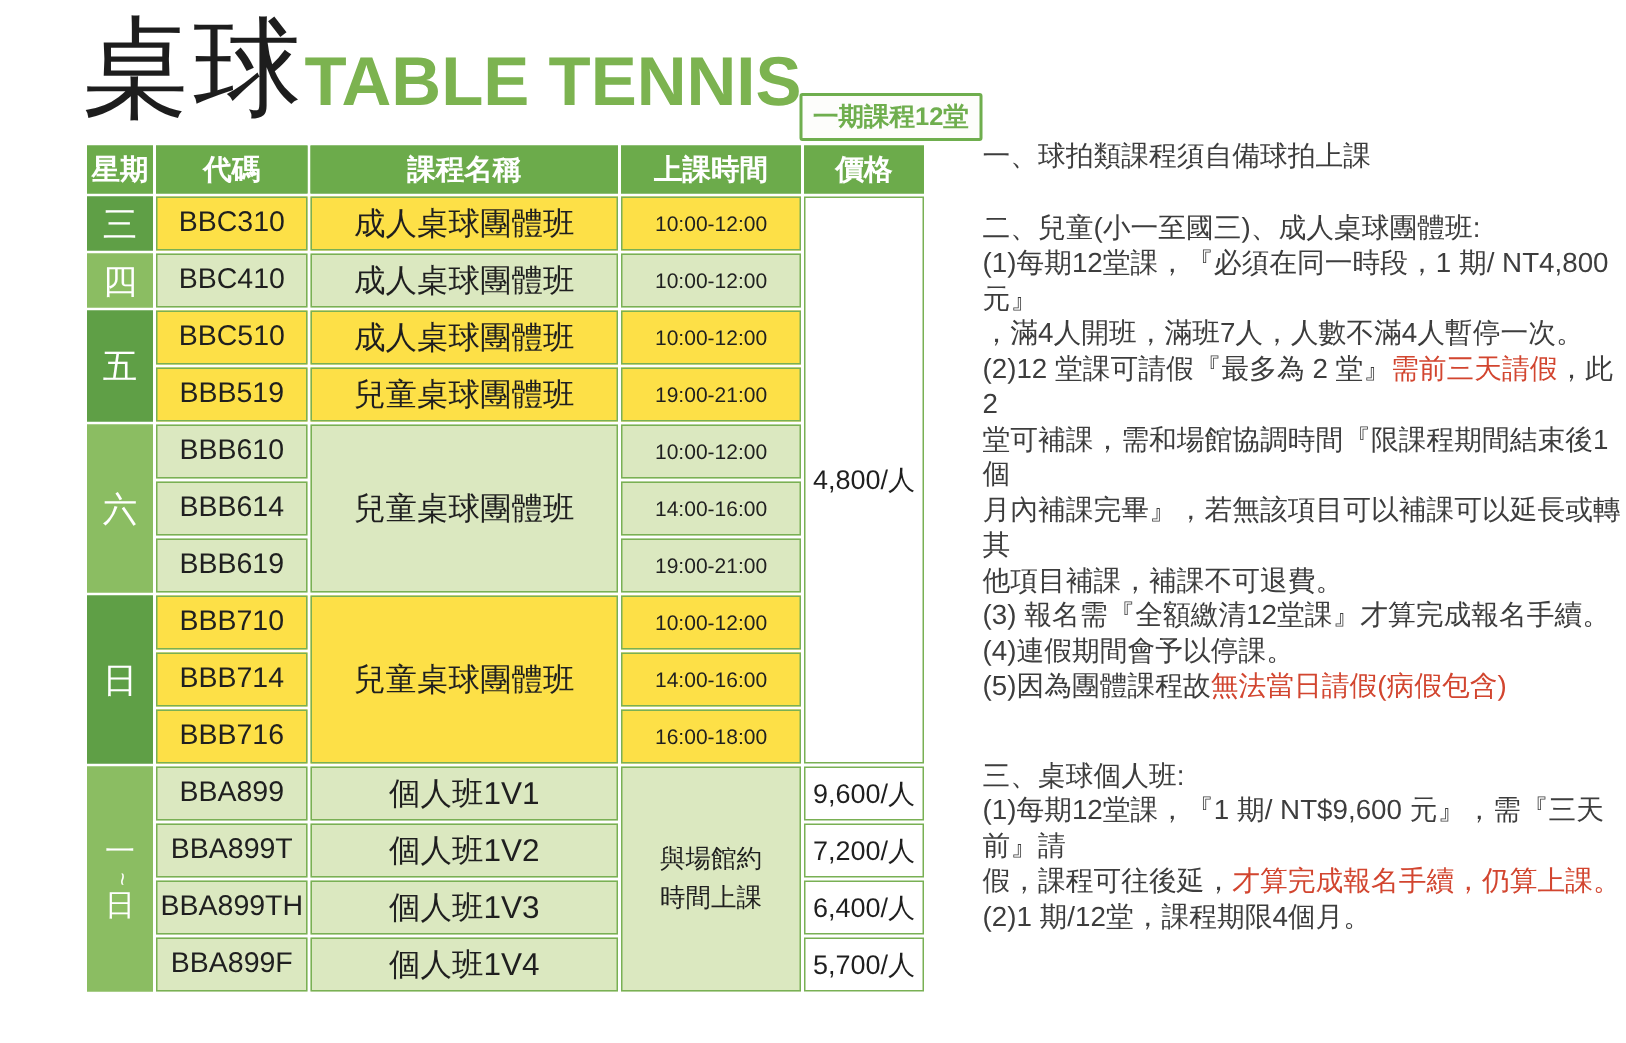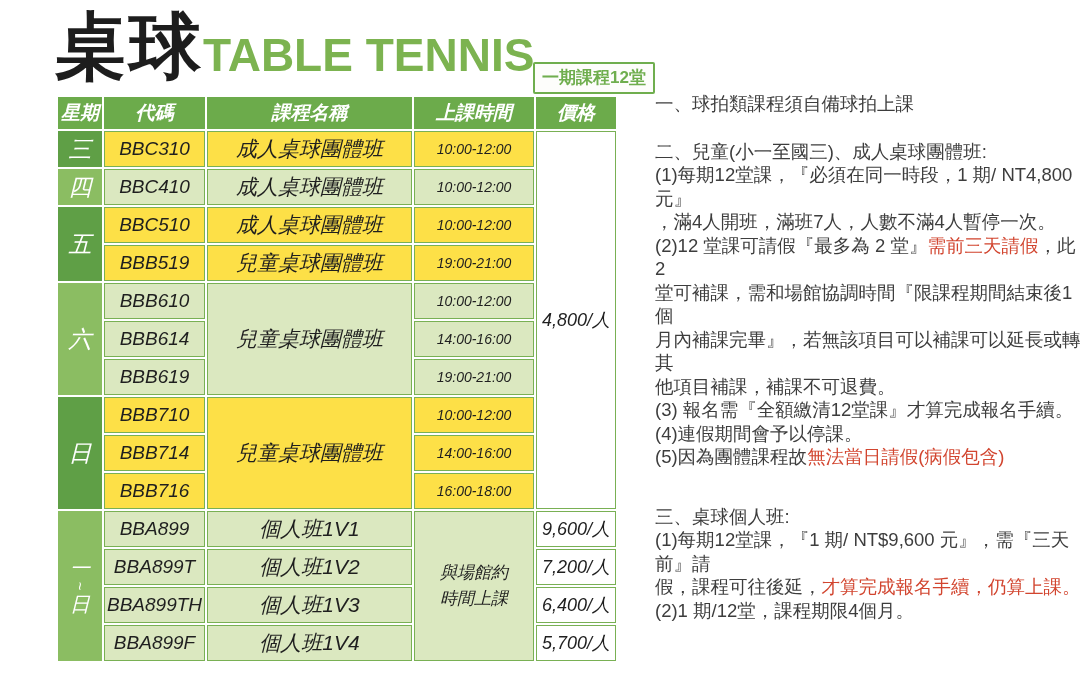--- a/index.html
+++ b/index.html
@@ -3,32 +3,32 @@
 <meta charset="utf-8">
 <style>
   html,body{margin:0;padding:0;background:#ffffff;}
   .page{
     position:relative;width:1084px;height:695px;background:#fff;
     font-family:"Liberation Sans","DejaVu Sans",sans-serif;overflow:hidden;
     color:#3d3d3d;
   }
   
   .hdr{position:absolute;left:55px;top:4px;display:flex;align-items:baseline;}
-  .title-zh{font-size:72px;line-height:84px;color:#1d1d1d;font-weight:700;letter-spacing:2px;}
+  .title-zh{font-size:72px;line-height:84px;color:#1d1d1d;font-weight:400;letter-spacing:2px;}
   .title-en{font-size:46px;line-height:50px;color:var(--title-green);font-weight:700;margin-left:0;letter-spacing:0px;}
   .badge{
     position:absolute;left:497px;top:62px;
     border:2px solid var(--badge-green);color:var(--badge-green);
     font-size:17px;font-weight:bold;padding:2px 7px 3px 7px;border-radius:2px;
     background:#fdfdfb;white-space:nowrap;margin-left:36px;
   }
   
   table.course{
     position:absolute;left:56px;top:95px;
-    border-collapse:separate;border-spacing:2px;table-layout:fixed;font-style:italic;
+    border-collapse:separate;border-spacing:2px;table-layout:fixed;
   }
   col.c-day{width:44px;}col.c-code{width:100px;}col.c-name{width:205px;}
   col.c-time{width:120px;}col.c-price{width:80px;}
   th,td{text-align:center;vertical-align:middle;padding:0 2px;}
   th{
     background:var(--header-green);border:1.5px solid var(--header-green);
     color:#fff;font-size:19px;font-weight:bold;height:30px;
   }
   td{border:1.5px solid var(--border-green);font-size:19px;color:#1f1f1f;height:34px;background:#fde047;}
   td.shade{background:var(--row-light);}

